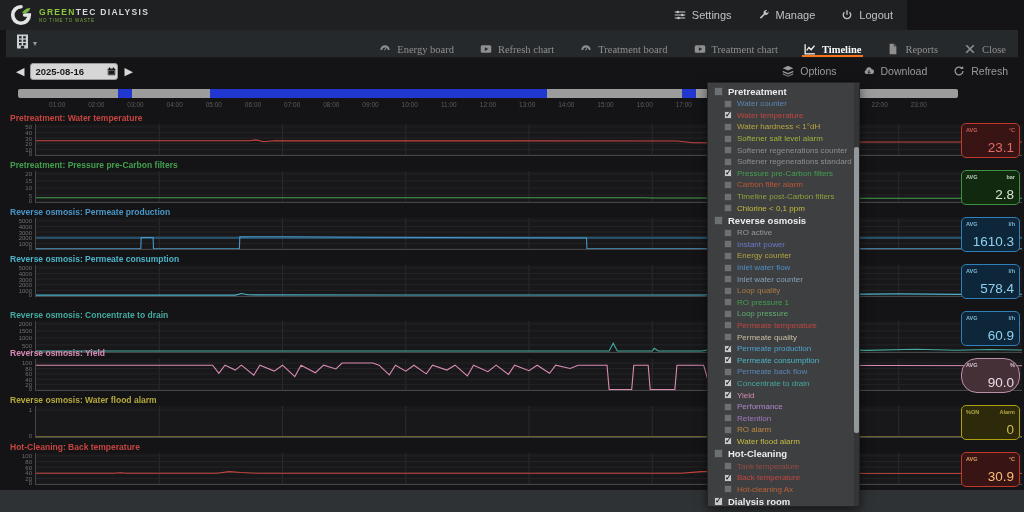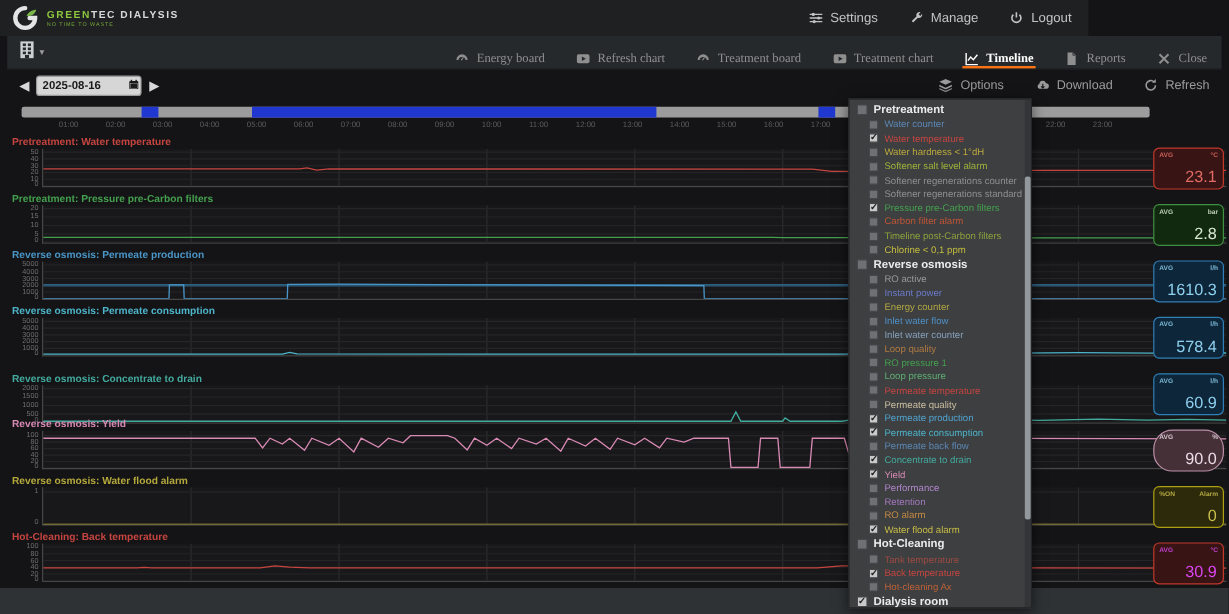--- a/index.html
+++ b/index.html
@@ -524,21 +524,21 @@
           <line x1="0" y1="2.90909090909091" x2="987" y2="2.90909090909091" stroke="#252527" stroke-width="1"></line>
           <line x1="0" y1="8.727272727272727" x2="987" y2="8.727272727272727" stroke="#252527" stroke-width="1"></line>
           <line x1="0" y1="14.545454545454547" x2="987" y2="14.545454545454547" stroke="#252527" stroke-width="1"></line>
           <line x1="0" y1="20.363636363636363" x2="987" y2="20.363636363636363" stroke="#252527" stroke-width="1"></line>
           <line x1="0" y1="26.18181818181818" x2="987" y2="26.18181818181818" stroke="#252527" stroke-width="1"></line>
           <line x1="0" y1="32" x2="987" y2="32" stroke="#252527" stroke-width="1"></line>
           <polyline points="0.0,20.9 78.1,20.9 84.3,20.4 90.5,20.9 181.0,20.9 193.3,19.2 205.6,20.2 222.1,20.9 645.7,20.9 666.2,19.2 695.0,18.9 719.7,20.1 740.3,20.9 987.0,21.1" fill="none" stroke="#c64540" stroke-width="1.1"></polyline>
         </svg>
       </div>
     </div>
-    <div class="badge" style="top: 340px; background: rgb(57, 20, 20); border-color: rgb(192, 57, 43); color: #d946ef;">
+    <div class="badge" style="top: 340px; background: rgb(57, 20, 20); border-color: rgb(192, 57, 43); color: #fdba74;">
       <span class="stat">AVG</span>
       <span class="unit">°C</span>
       <span class="value">30.9</span>
     </div>
   </div>
 
 <div class="panel" id="panel">
   <div id="panel-sections">
       <div class="p-header">
         <span class="cbx"></span>

